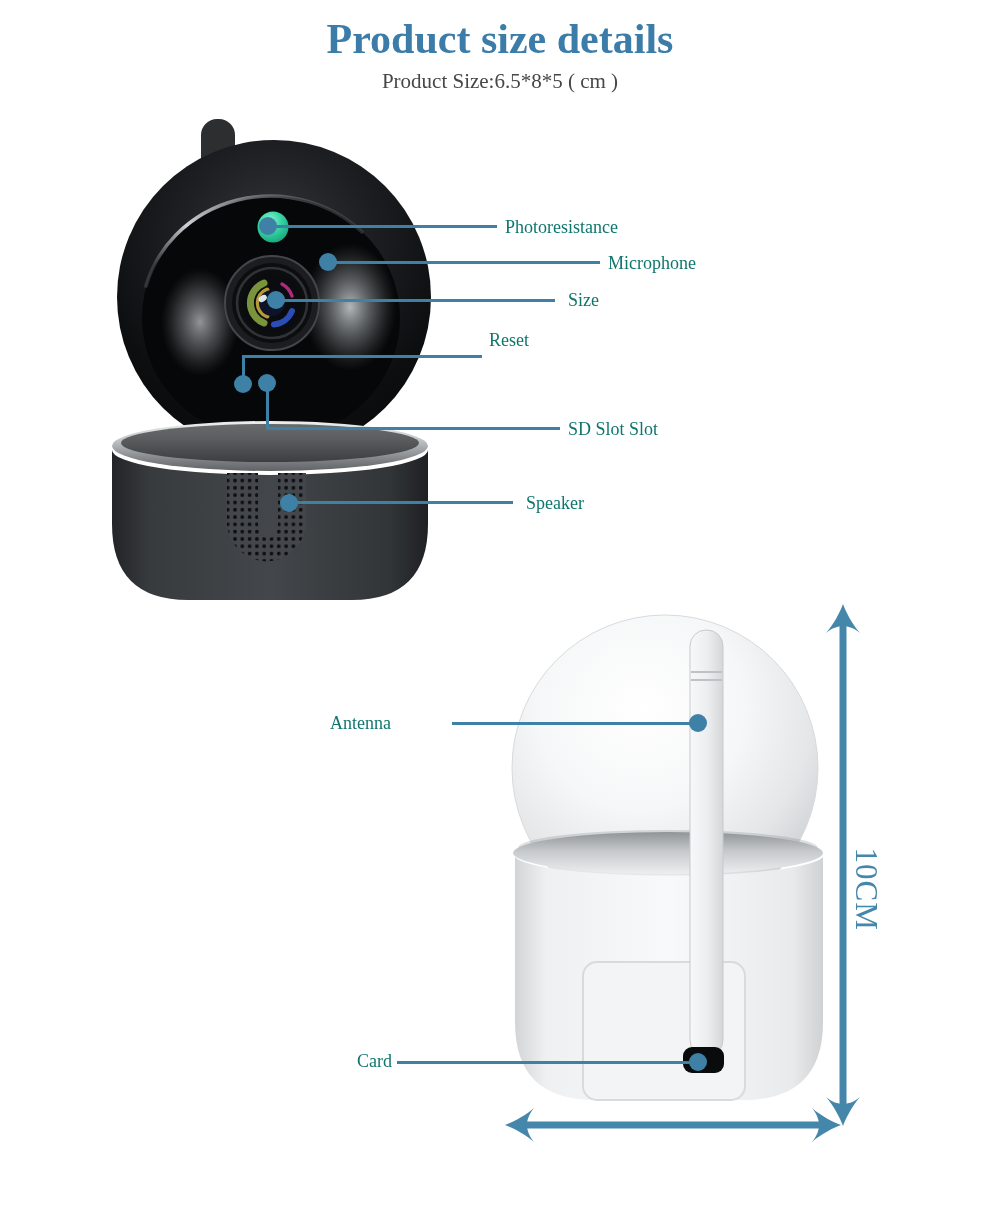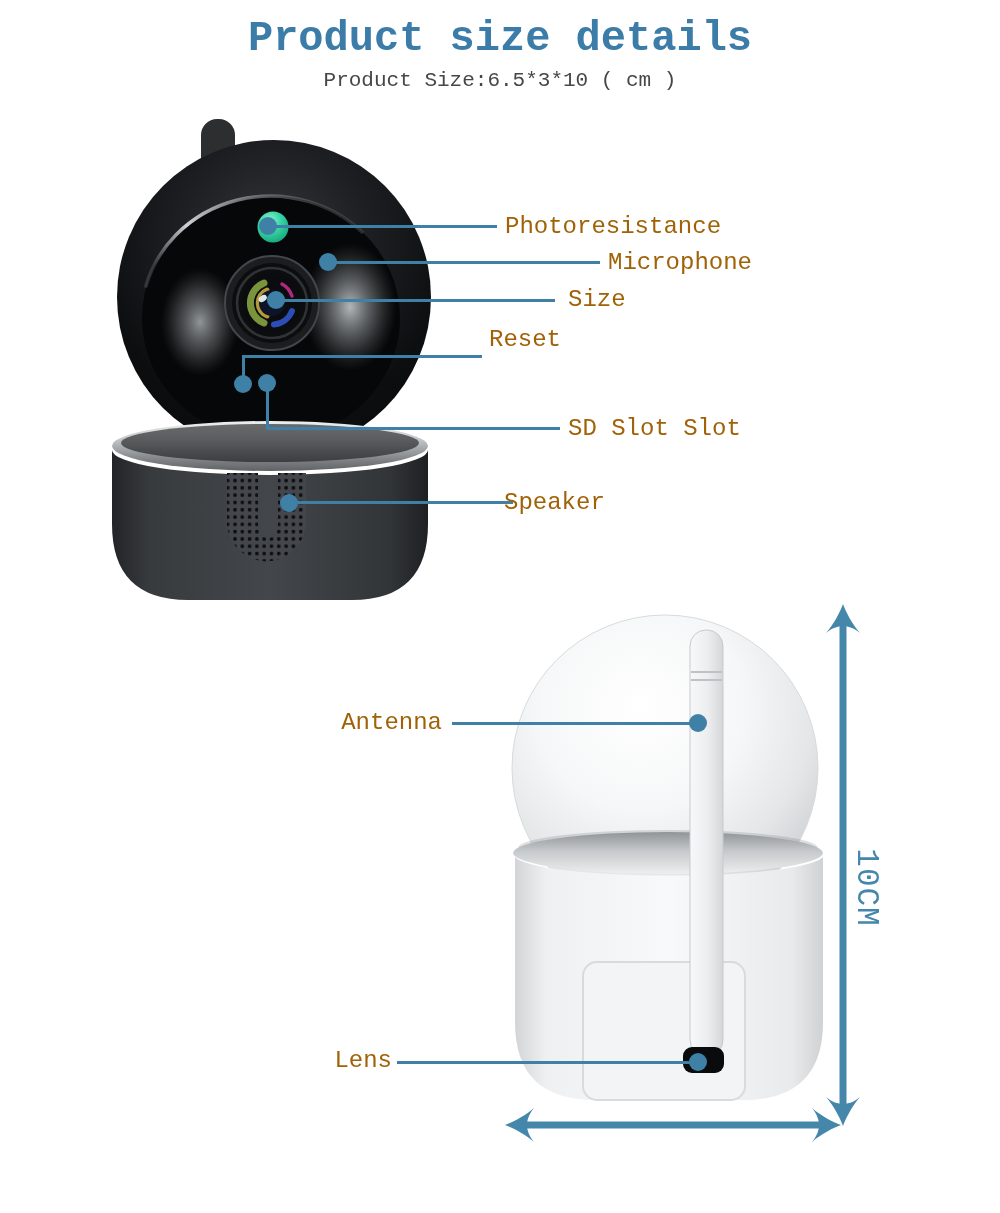--- a/index.html
+++ b/index.html
@@ -1,45 +1,45 @@
 <!DOCTYPE html>
 <html><head>
 <meta charset="utf-8">
 <style>
   html,body{margin:0;padding:0;background:#ffffff;}
   .canvas{
     position:relative;width:1000px;height:1213px;background:#ffffff;overflow:hidden;
-    font-family:Liberation Mono, monospace;
+    font-family:Liberation Serif, serif;
   }
   .page-title{
     position:absolute;left:0;top:16px;width:1000px;text-align:center;
     font-size:42px;font-weight:700;color:#3c7ca8;letter-spacing:0px;line-height:1.1;
   }
   .page-subtitle{
     position:absolute;left:0;top:69px;width:1000px;text-align:center;
     font-size:21px;font-weight:400;color:#474747;
   }
   .callout-label{
-    position:absolute;font-size:24px;color:#a16207;line-height:1;
+    position:absolute;font-size:18px;color:#0f766e;line-height:1;
     transform:translateY(-50%);white-space:nowrap;
   }
   .callout-line{position:absolute;background:#3f81a6;height:3px;}
   .callout-vline{position:absolute;background:#3f81a6;width:3px;}
   .callout-dot{position:absolute;width:18px;height:18px;border-radius:50%;background:#3f81a6;}
   .dim-text{position:absolute;color:#4587ab;font-size:31px;line-height:1;letter-spacing:1px;white-space:nowrap;}
   svg{display:block;}
   .illustration{position:absolute;}
 </style>
 </head>
 <body>
 
 <div class="canvas">
 
   <div class="page-title">Product size details</div>
-  <div class="page-subtitle">Product Size:6.5*3*10 ( cm )</div>
+  <div class="page-subtitle">Product Size:6.5*8*5 ( cm )</div>
 
   <svg class="illustration" style="left:100px;top:112px;" width="340" height="492" viewBox="0 0 340 492">
     <defs>
       <radialGradient id="sphereG" cx="50%" cy="32%" r="75%">
         <stop offset="0%" stop-color="#34373b"></stop>
         <stop offset="40%" stop-color="#1d1f22"></stop>
         <stop offset="75%" stop-color="#0d0e10"></stop>
         <stop offset="100%" stop-color="#08090b"></stop>
       </radialGradient>
       <radialGradient id="glowL" cx="50%" cy="50%" r="50%">
@@ -187,31 +187,31 @@
   <div>
     <div class="callout-dot" style="left:258px;top:374px;"></div>
     <div class="callout-vline" style="left:265.5px;top:383px;height:46px;"></div>
     <div class="callout-line" style="left:265.5px;top:426.5px;width:294px;"></div>
     <div class="callout-label" style="left:568px;top:429px;">SD Slot Slot</div>
   </div>
 
   <div>
     <div class="callout-dot" style="left:280px;top:494px;"></div>
     <div class="callout-line" style="left:289px;top:501px;width:224px;"></div>
-    <div class="callout-label" style="left:504px;top:503px;">Speaker</div>
-  </div>
-
-  <div>
-    <div class="callout-label" style="left:330px;top:723px;width:112px;text-align:right;">Antenna</div>
+    <div class="callout-label" style="left:526px;top:503px;">Speaker</div>
+  </div>
+
+  <div>
+    <div class="callout-label" style="left:330px;top:723px;width:112px;text-align:left;">Antenna</div>
     <div class="callout-line" style="left:452px;top:721.5px;width:246px;"></div>
     <div class="callout-dot" style="left:689px;top:714px;"></div>
   </div>
 
   <div>
-    <div class="callout-label" style="left:312px;top:1061px;width:80px;text-align:right;">Lens</div>
+    <div class="callout-label" style="left:312px;top:1061px;width:80px;text-align:right;">Card</div>
     <div class="callout-line" style="left:397px;top:1060.5px;width:301px;"></div>
     <div class="callout-dot" style="left:689px;top:1053px;"></div>
   </div>
 
   <svg style="position:absolute;left:0;top:0;pointer-events:none;" width="1000" height="1213" viewBox="0 0 1000 1213">
     <g fill="#4587ab">
 
       <rect x="839.5" y="622" width="7" height="484"></rect>
       <path d="M843,604 C846,612 852,624 860,633 C854,628 848,626 843,626 C838,626 832,628 826,633 C834,624 840,612 843,604 Z"></path>
       <path d="M843,1126 C846,1118 852,1106 860,1097 C854,1102 848,1104 843,1104 C838,1104 832,1102 826,1097 C834,1106 840,1118 843,1126 Z"></path>

